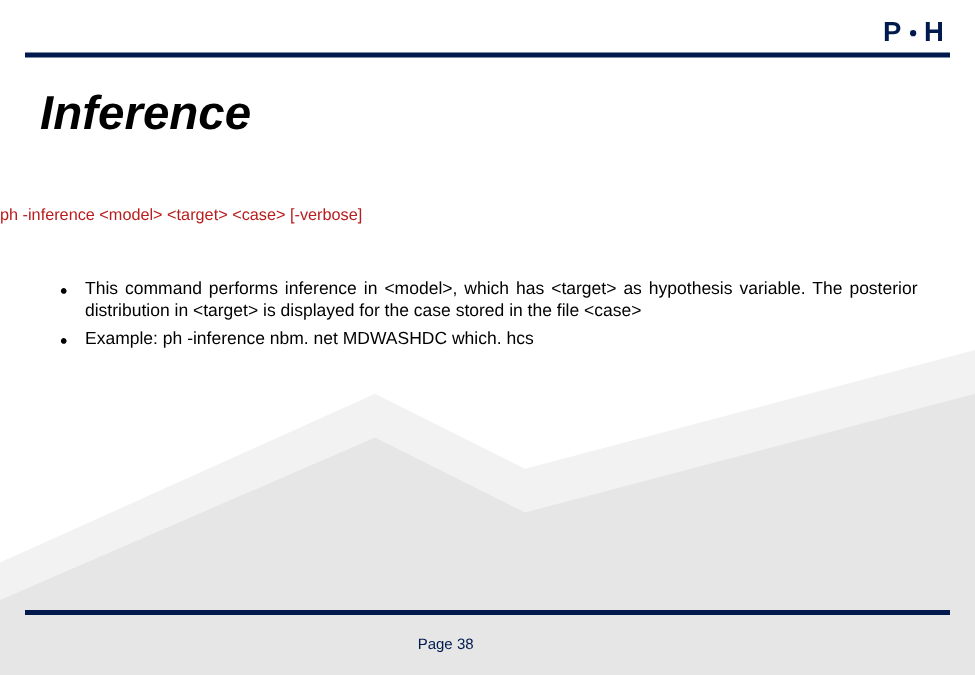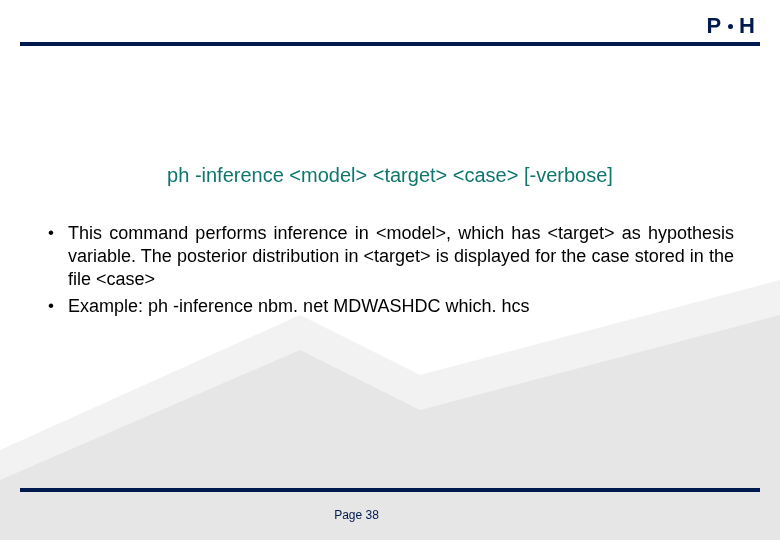--- a/index.html
+++ b/index.html
@@ -54,31 +54,30 @@
     font-style: italic;
     font-weight: bold;
     font-size: 38px;
     color: #000;
   }
   .syntax {
     position: absolute;
     top: 164px;
     left: 0;
     width: 780px;
-    text-align: center;
-    font-size: 20px;
-    color: #0f766e;
+    font-size: 13px;
+    color: #b91c1c;
   }
   .bullets {
     position: absolute;
     top: 222px;
     left: 46px;
     right: 46px;
     list-style: none;
-    font-size: 18px;
+    font-size: 14px;
     line-height: 1.28;
     color: #000;
   }
   .bullets li {
     position: relative;
     padding-left: 22px;
     margin-bottom: 4px;
     text-align: justify;
   }
   .bullets li::before {
@@ -118,20 +117,21 @@
   </svg>
 
   <div class="logo-wrap">
     <span>P</span>
     <span class="logo-dot"></span>
     <span>H</span>
   </div>
 
   <div class="top-rule"></div>
 
+  <h1 class="title">Inference</h1>
 
   <div class="syntax">ph -inference &lt;model&gt; &lt;target&gt; &lt;case&gt; [-verbose]</div>
 
   <ul class="bullets">
     <li><span>This command performs inference in &lt;model&gt;, which has &lt;target&gt; as hypothesis variable. The posterior distribution in &lt;target&gt; is displayed for the case stored in the file &lt;case&gt;</span></li>
     <li><span>Example: ph -inference nbm. net MDWASHDC which. hcs</span></li>
   </ul>
 
   <div class="bottom-rule"></div>
 

